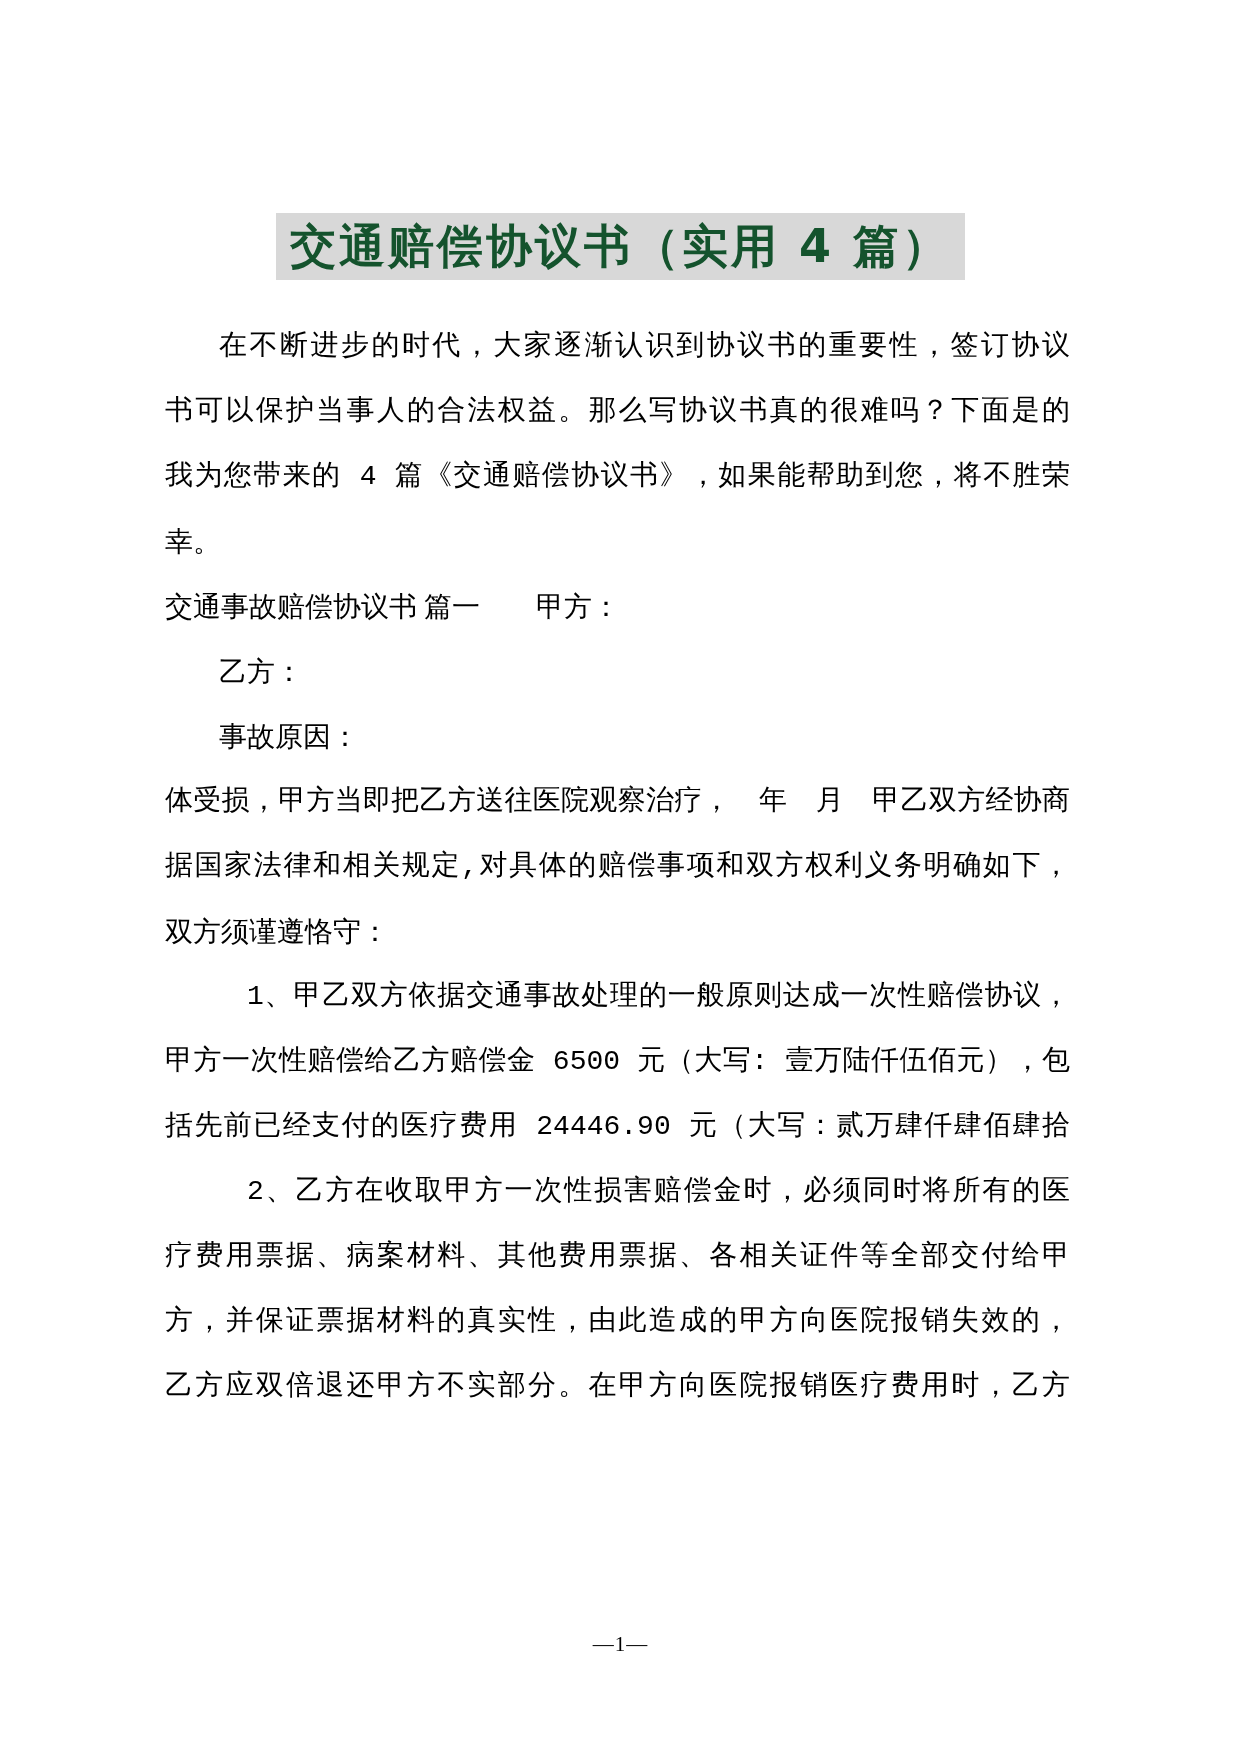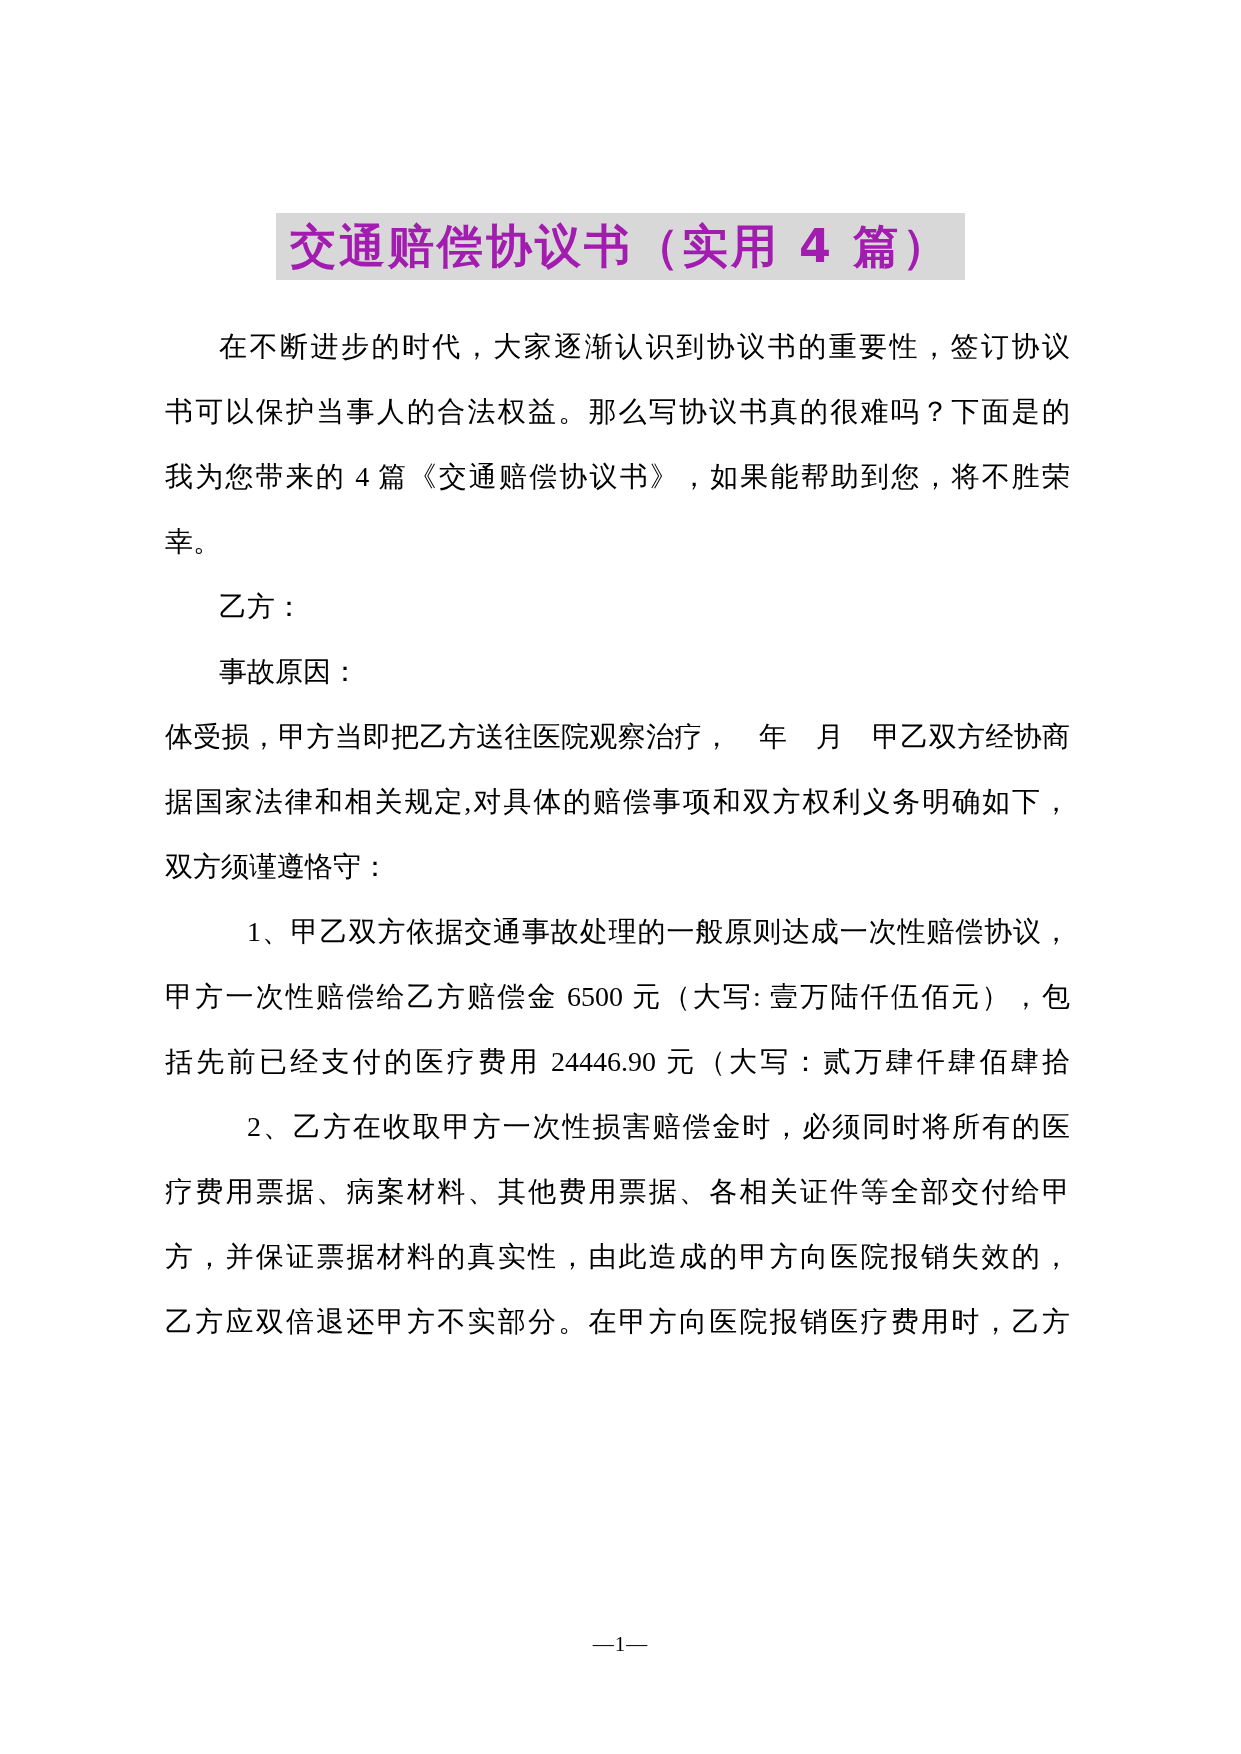--- a/index.html
+++ b/index.html
@@ -19,21 +19,21 @@
   .title-wrap {
     position: absolute;
     top: 213px;
     left: 0;
     right: 0;
     text-align: center;
   }
   .title-chip {
     display: inline-block;
     background: #d8d8d8;
-    color: #a21caf;
+    color: #14532d;
     font-family: "DejaVu Sans", "Liberation Sans", sans-serif;
     font-weight: bold;
     font-size: 46px;
     line-height: 51px;
     padding: 8px 14px;
     letter-spacing: 3px;
     white-space: nowrap;
   }
   .body-text {
     position: absolute;
@@ -45,20 +45,21 @@
   .line {
     height: 65px;
     line-height: 65px;
     white-space: nowrap;
     text-align: left;
   }
   .line.fill {
     white-space: normal;
     text-align: justify;
     text-align-last: justify;
+    font-family: Liberation Mono, monospace;
   }
   .line.ind2 { padding-left: 54px; }
   .line.ind3 { padding-left: 82px; }
   .footer {
     position: absolute;
     top: 1632px;
     left: 0;
     right: 0;
     text-align: center;
     font-size: 21px;
@@ -73,20 +74,21 @@
 
   <div class="title-wrap">
     <span class="title-chip">交通赔偿协议书（实用 4 篇）</span>
   </div>
 
   <div class="body-text">
       <div class="line fill ind2">在不断进步的时代，大家逐渐认识到协议书的重要性，签订协议</div>
       <div class="line fill">书可以保护当事人的合法权益。那么写协议书真的很难吗？下面是的</div>
       <div class="line fill">我为您带来的 4 篇《交通赔偿协议书》，如果能帮助到您，将不胜荣</div>
       <div class="line">幸。</div>
+      <div class="line">交通事故赔偿协议书 篇一　　甲方：</div>
       <div class="line ind2">乙方：</div>
       <div class="line ind2">事故原因：</div>
       <div class="line fill">体受损，甲方当即把乙方送往医院观察治疗，　年　月　甲乙双方经协商</div>
       <div class="line fill">据国家法律和相关规定,对具体的赔偿事项和双方权利义务明确如下，</div>
       <div class="line">双方须谨遵恪守：</div>
       <div class="line fill ind3">1、甲乙双方依据交通事故处理的一般原则达成一次性赔偿协议，</div>
       <div class="line fill">甲方一次性赔偿给乙方赔偿金 6500 元（大写: 壹万陆仟伍佰元），包</div>
       <div class="line fill">括先前已经支付的医疗费用 24446.90 元（大写：贰万肆仟肆佰肆拾</div>
       <div class="line fill ind3">2、乙方在收取甲方一次性损害赔偿金时，必须同时将所有的医</div>
       <div class="line fill">疗费用票据、病案材料、其他费用票据、各相关证件等全部交付给甲</div>

